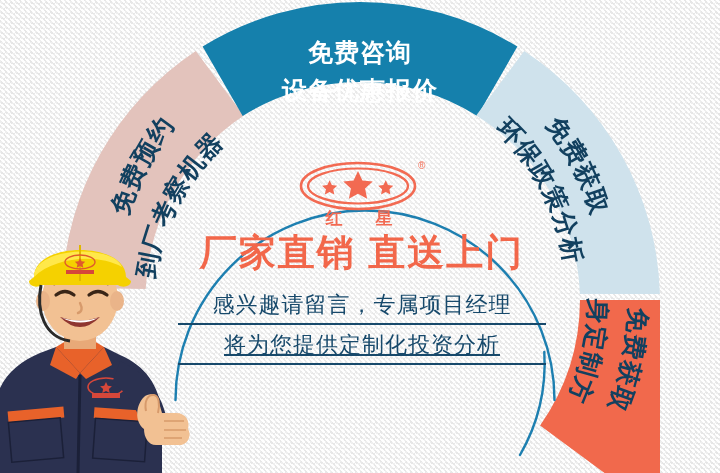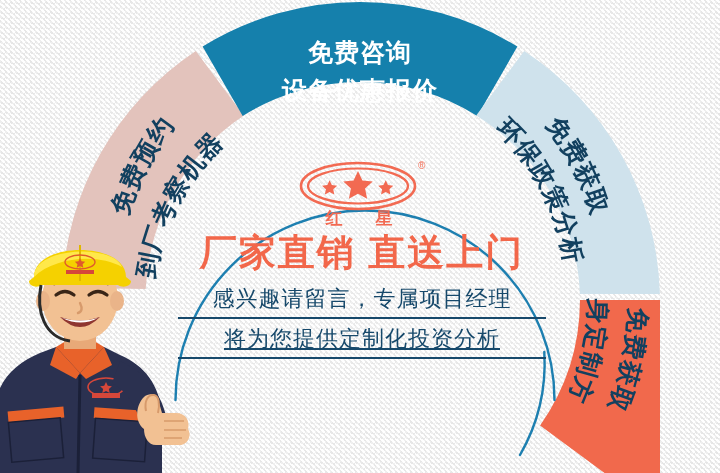--- a/index.html
+++ b/index.html
@@ -70,21 +70,21 @@
   }
   .sub-line {
     color: #17496b;
     font-size: 22px;
     font-weight: 500;
     letter-spacing: 1px;
     line-height: 1.0;
     white-space: nowrap;
     padding: 9px 0 7px 0;
   }
-  #sub1 { margin-top: 6px; border-bottom: 2px solid #17496b; }
+  #sub1 { margin-top: 12px; border-bottom: 2px solid #17496b; }
   #sub2 { border-bottom: 2px solid #17496b; text-decoration: underline; }
 
   
   #worker {
     position: absolute;
     left: -6px;
     bottom: 0;
     width: 215px;
     height: 258px;
   }

